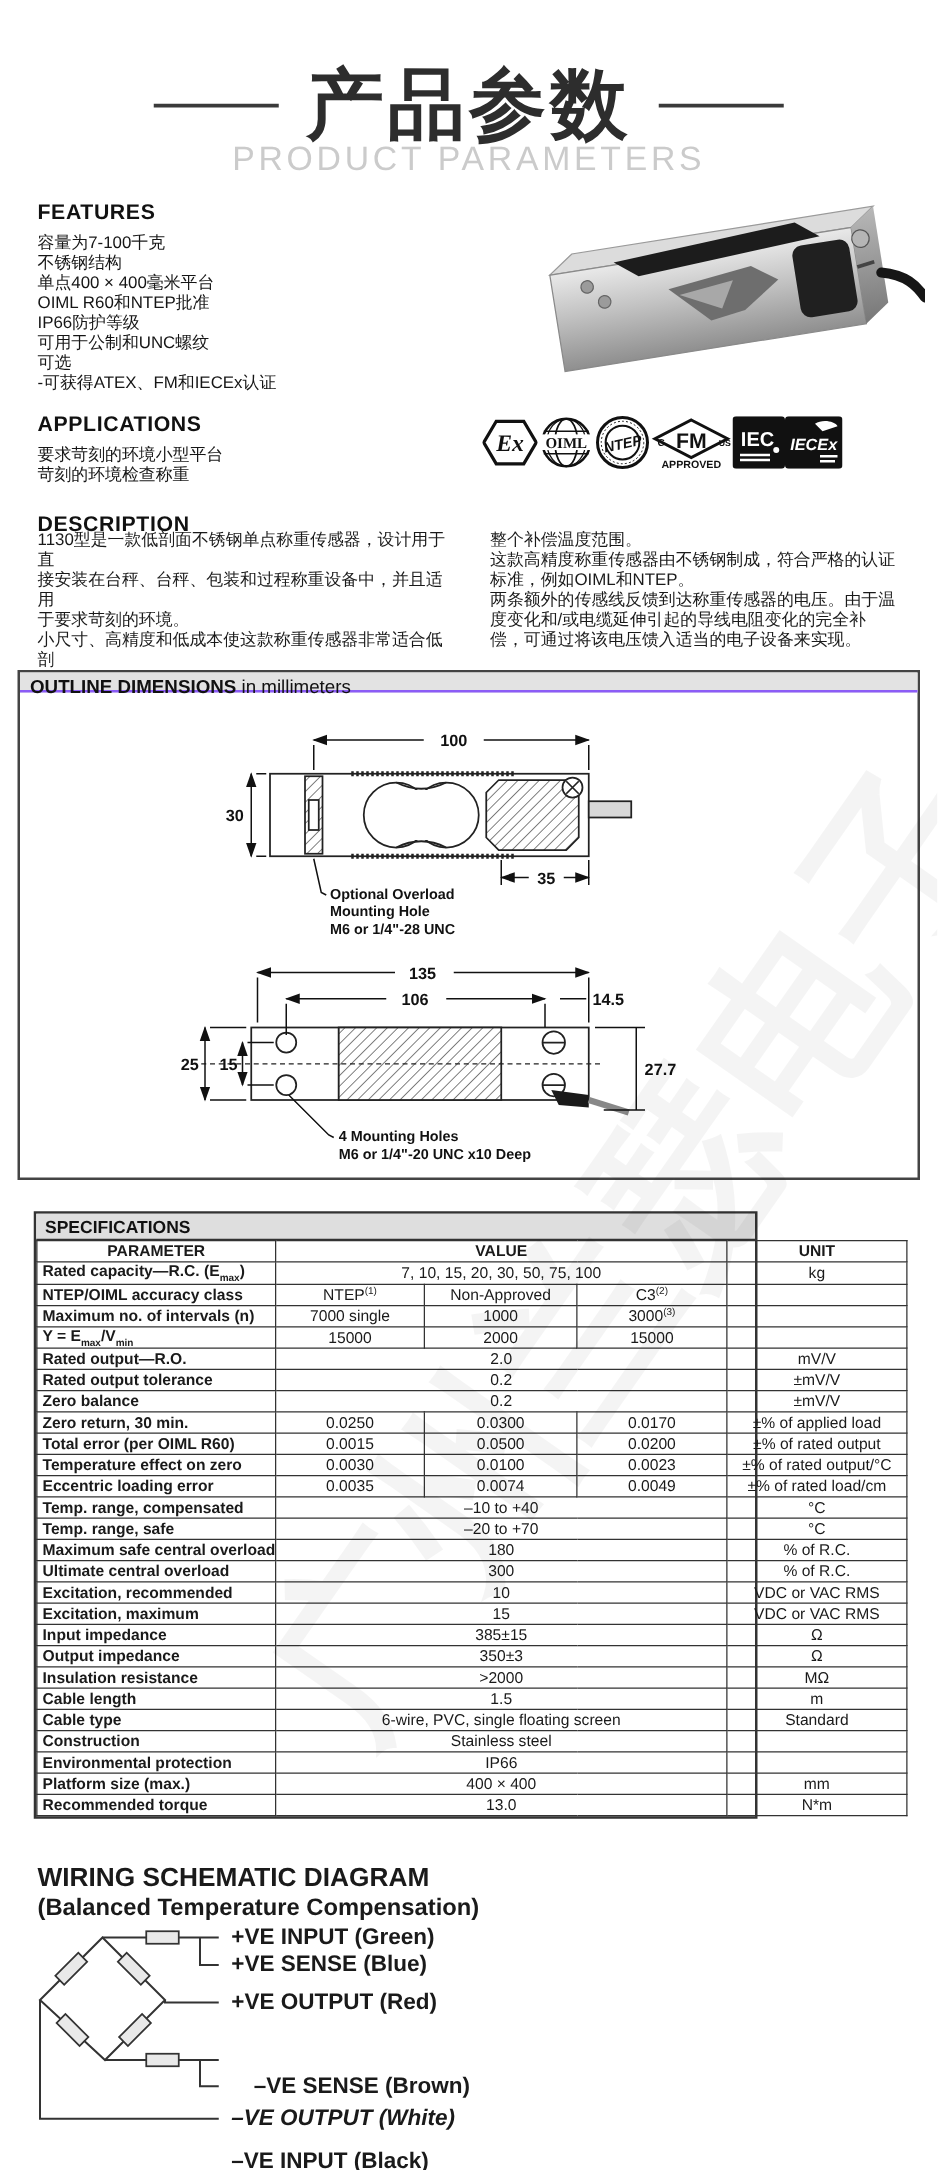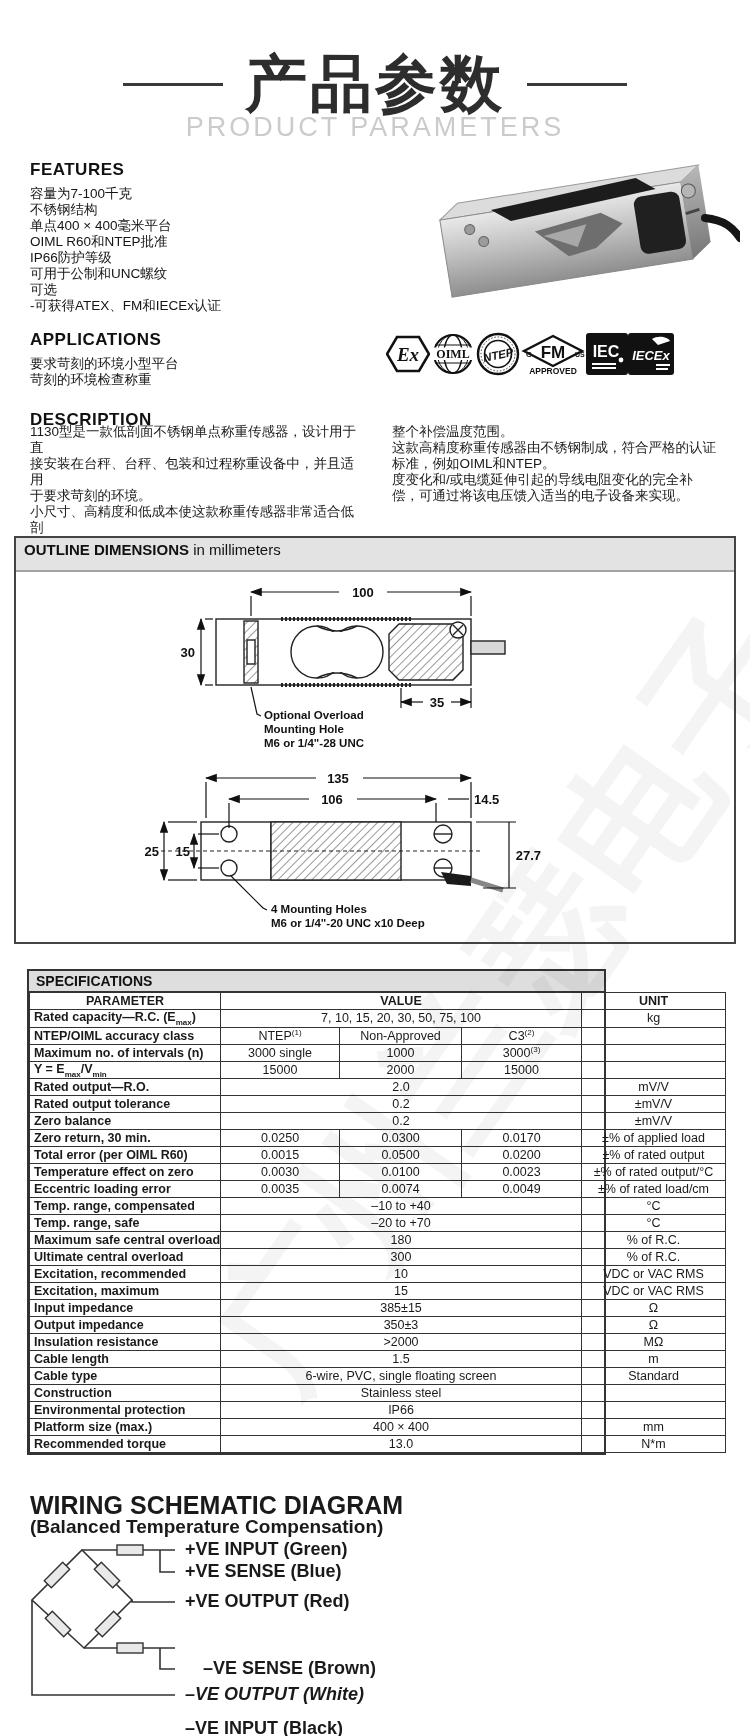--- a/index.html
+++ b/index.html
@@ -27,37 +27,37 @@
   .descr-right { position:absolute; left:392px; top:424px; width:352px; font-size:13.5px; line-height:16px; }
 
   
   .product { position:absolute; left:425px; top:146px; width:315px; height:166px; }
 
   
   .certs { position:absolute; left:386px; top:332px; width:350px; height:44px; display:flex; align-items:center; }
 
   
   .outline-box { position:absolute; left:14px; top:536px; width:722px; height:408px; border:2px solid #444; background:#fff; }
-  .outline-hdr { height:34px; background:#e3e3e3; border-bottom:2px solid #a3a3a3; font-size:15px; padding:3px 8px; color:#111; }
+  .outline-hdr { height:16px; background:#e3e3e3; border-bottom:2px solid #8b5cf6; font-size:15px; padding:3px 8px; color:#111; }
   .outline-hdr b { font-weight:bold; }
   .outline-svg { position:absolute; left:0; top:24px; width:718px; height:380px; }
 
   
   .specs { position:absolute; left:27px; top:969px; width:579px; border:2px solid #333; }
   .specs-title { background:#dedede; font-weight:bold; font-size:14px; padding:2px 7px; border-bottom:1px solid #333; color:#111; }
   table.spec { width:100%; border-collapse:collapse; table-layout:fixed; }
   table.spec td, table.spec th { border:1px solid #333; font-size:12.5px; height:17px; padding:0 4px; overflow:hidden; white-space:nowrap; }
   table.spec th { font-weight:bold; text-align:center; }
   td.p { font-weight:bold; text-align:left; }
   td.v, td.u { text-align:center; font-weight:normal; }
   table.spec sub { font-size:8px; }
   table.spec sup { font-size:8px; }
 
   
-  .wiring-h1 { position:absolute; left:30px; top:1491px; font-size:25px; font-weight:bold; }
+  .wiring-h1 { position:absolute; left:30px; top:1491px; font-size:21px; font-weight:bold; }
   .wiring-h2 { position:absolute; left:30px; top:1516px; font-size:19px; font-weight:bold; }
   .bridge { position:absolute; left:25px; top:1538px; width:165px; height:175px; }
   .wire-label { position:absolute; left:185px; font-size:18px; font-weight:bold; white-space:nowrap; }
 </style>
 </head>
 <body>
 
 <div id="page">
 
   <div class="watermark" style="left:60px; top:900px;">广州兰瑟电子</div>
@@ -166,20 +166,21 @@
       <div>于要求苛刻的环境。</div>
       <div>小尺寸、高精度和低成本使这款称重传感器非常适合低剖</div>
       <div>面测量</div>
       <div>长凳和计数秤。一个特殊的防潮保护涂层确保了长期的稳</div>
       <div>定性</div>
     </div>
   <div class="descr-right" id="descr-right">
       <div>整个补偿温度范围。</div>
       <div>这款高精度称重传感器由不锈钢制成，符合严格的认证</div>
       <div>标准，例如OIML和NTEP。</div>
+      <div>两条额外的传感线反馈到达称重传感器的电压。由于温</div>
       <div>度变化和/或电缆延伸引起的导线电阻变化的完全补</div>
       <div>偿，可通过将该电压馈入适当的电子设备来实现。</div>
     </div>
 
   <div class="outline-box">
     <div class="outline-hdr">
       <b>OUTLINE DIMENSIONS</b><span> in millimeters</span>
     </div>
     <svg class="outline-svg" viewBox="15 560 718 380" font-family="'Liberation Sans',sans-serif" font-weight="bold" fill="#111">
       <defs>
@@ -309,21 +310,21 @@
           </tr>
           <tr>
             <td class="p">NTEP/OIML accuracy class</td>
             <td class="v">NTEP<sup>(1)</sup></td>
             <td class="v">Non-Approved</td>
             <td class="v">C3<sup>(2)</sup></td>
             <td class="u"></td>
           </tr>
           <tr>
             <td class="p">Maximum no. of intervals (n)</td>
-            <td class="v">3000 single</td>
+            <td class="v">7000 single</td>
             <td class="v">1000</td>
             <td class="v">3000<sup>(3)</sup></td>
             <td class="u"></td>
           </tr>
           <tr>
             <td class="p">Y = E<sub>max</sub>/V<sub>min</sub></td>
             <td class="v">15000</td>
             <td class="v">2000</td>
             <td class="v">15000</td>
             <td class="u"></td>

